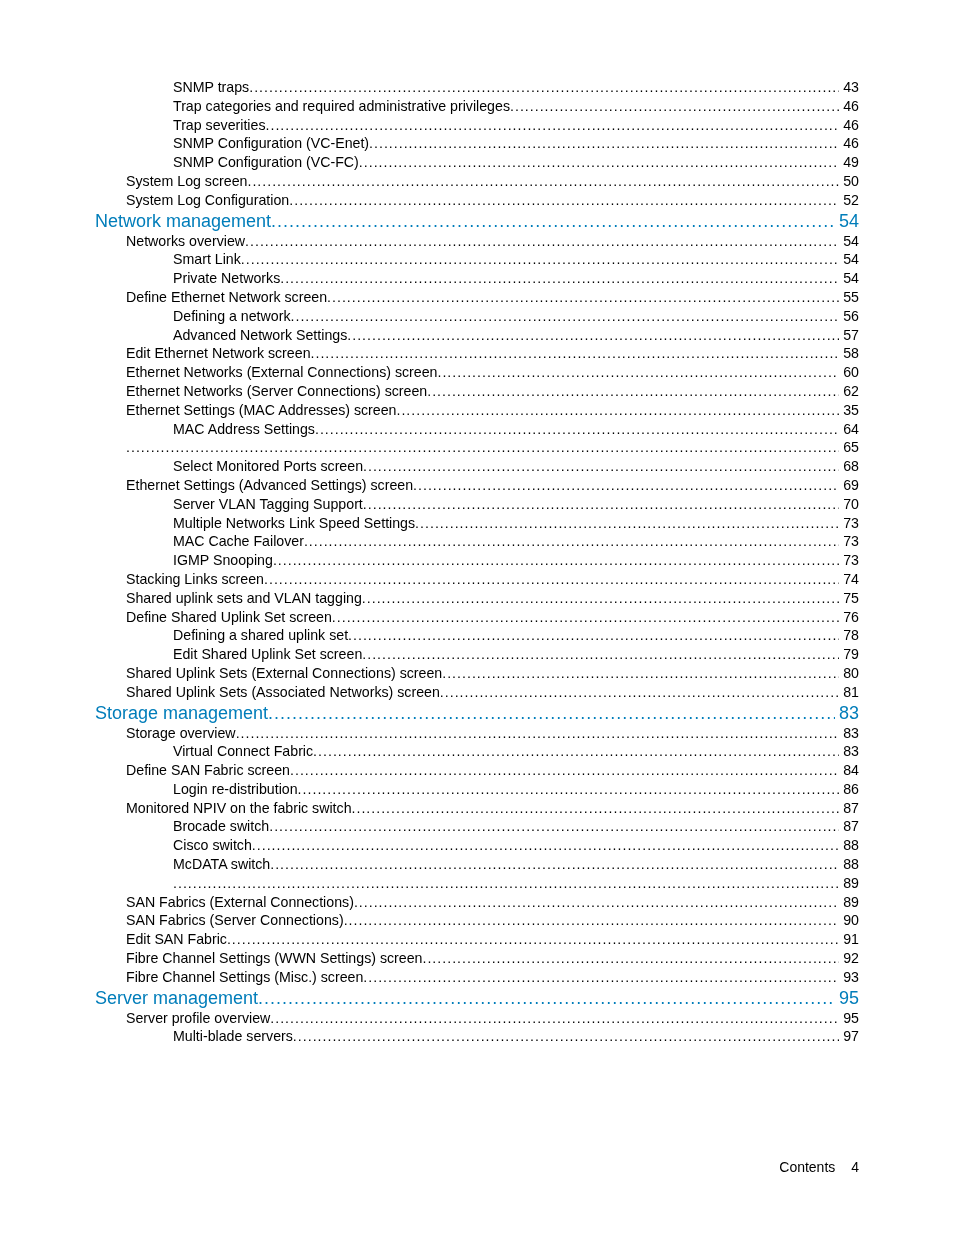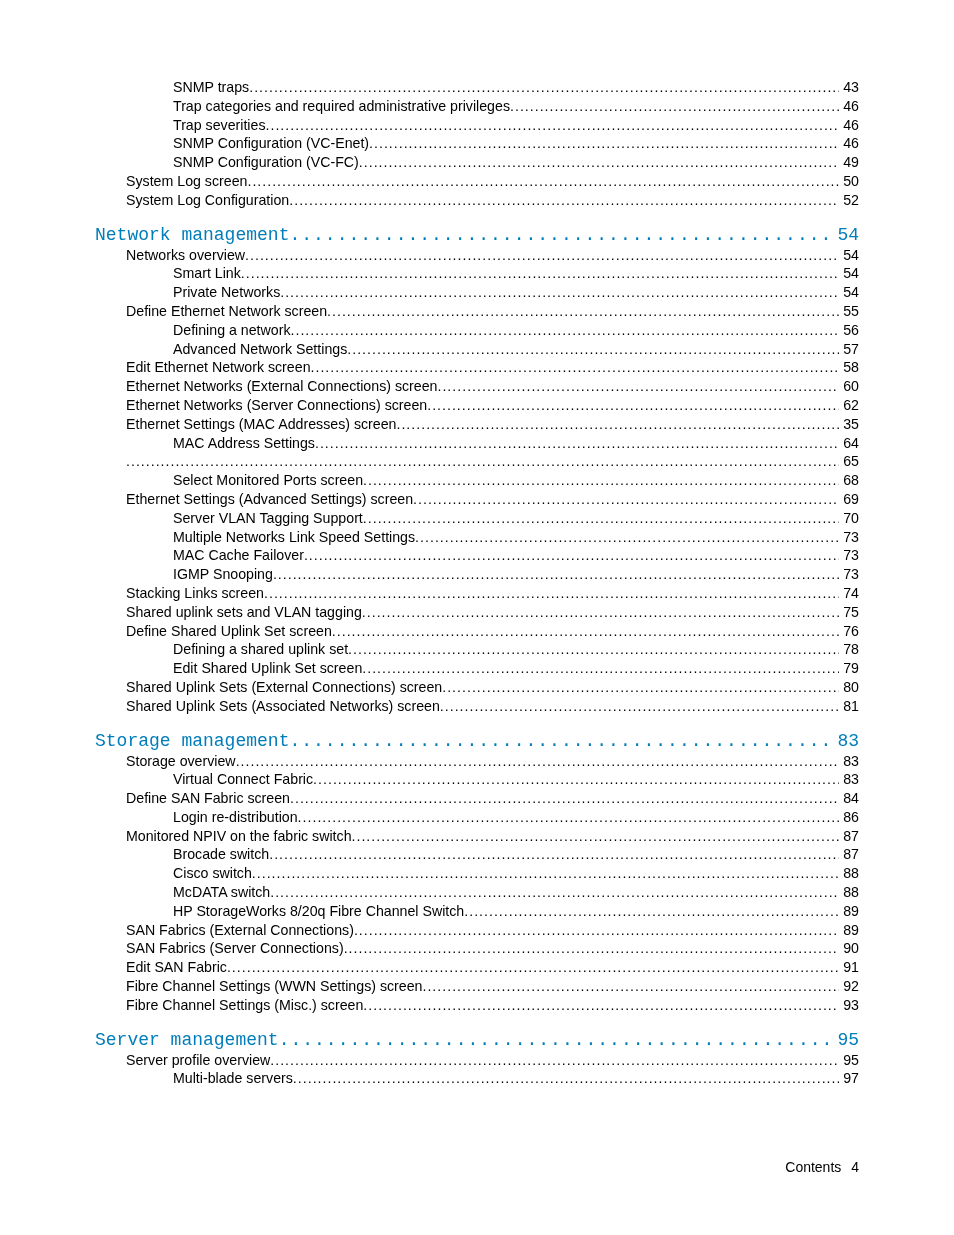--- a/index.html
+++ b/index.html
@@ -40,43 +40,41 @@
     letter-spacing: 1px;
   }
   .pnum {
     flex: 0 0 auto;
     text-align: left;
     padding-left: 4px;
   }
   .level0 {
     font-size: 18px;
     color: #007dba;
-    margin-top: 14px;
     line-height: 22px;
-    font-family: Liberation Mono, monospace;
   }
   .level0 .dots, .level0 .pnum { color: #007dba; }
   .level1, .level2, .level3 {
     font-size: 14.2px;
     color: #000;
     line-height: 18.8px;
   }
   .level1 .dots, .level1 .pnum,
   .level2 .dots, .level2 .pnum,
   .level3 .dots, .level3 .pnum { color: #000; }
   .level1 { padding-left: 31px; }
   .level2 { padding-left: 78px; }
   .footer {
     position: absolute;
     right: 95px;
     bottom: 60px;
     font-size: 14px;
     color: #000;
   }
-  .footer-label { margin-right: 6px; text-align: center; }
+  .footer-label { margin-right: 12px; text-align: center; }
 </style>
 </head>
 <body>
 
 <div class="page">
   <div class="toc" id="toc">
       <div class="row level2">
         <span class="title">SNMP traps</span>
         <span class="dots">................................................................................................................................................................................................................................................................................................................................................................................................................</span>
         <span class="pnum"> 43</span>
@@ -279,21 +277,20 @@
         <span class="title">Cisco switch</span>
         <span class="dots">................................................................................................................................................................................................................................................................................................................................................................................................................</span>
         <span class="pnum"> 88</span>
       </div>
       <div class="row level2">
         <span class="title">McDATA switch</span>
         <span class="dots">................................................................................................................................................................................................................................................................................................................................................................................................................</span>
         <span class="pnum"> 88</span>
       </div>
       <div class="row level2">
-        <span class="title">HP StorageWorks 8/20q Fibre Channel Switch</span>
         <span class="dots">................................................................................................................................................................................................................................................................................................................................................................................................................</span>
         <span class="pnum"> 89</span>
       </div>
       <div class="row level1">
         <span class="title">SAN Fabrics (External Connections)</span>
         <span class="dots">................................................................................................................................................................................................................................................................................................................................................................................................................</span>
         <span class="pnum"> 89</span>
       </div>
       <div class="row level1">
         <span class="title">SAN Fabrics (Server Connections)</span>

